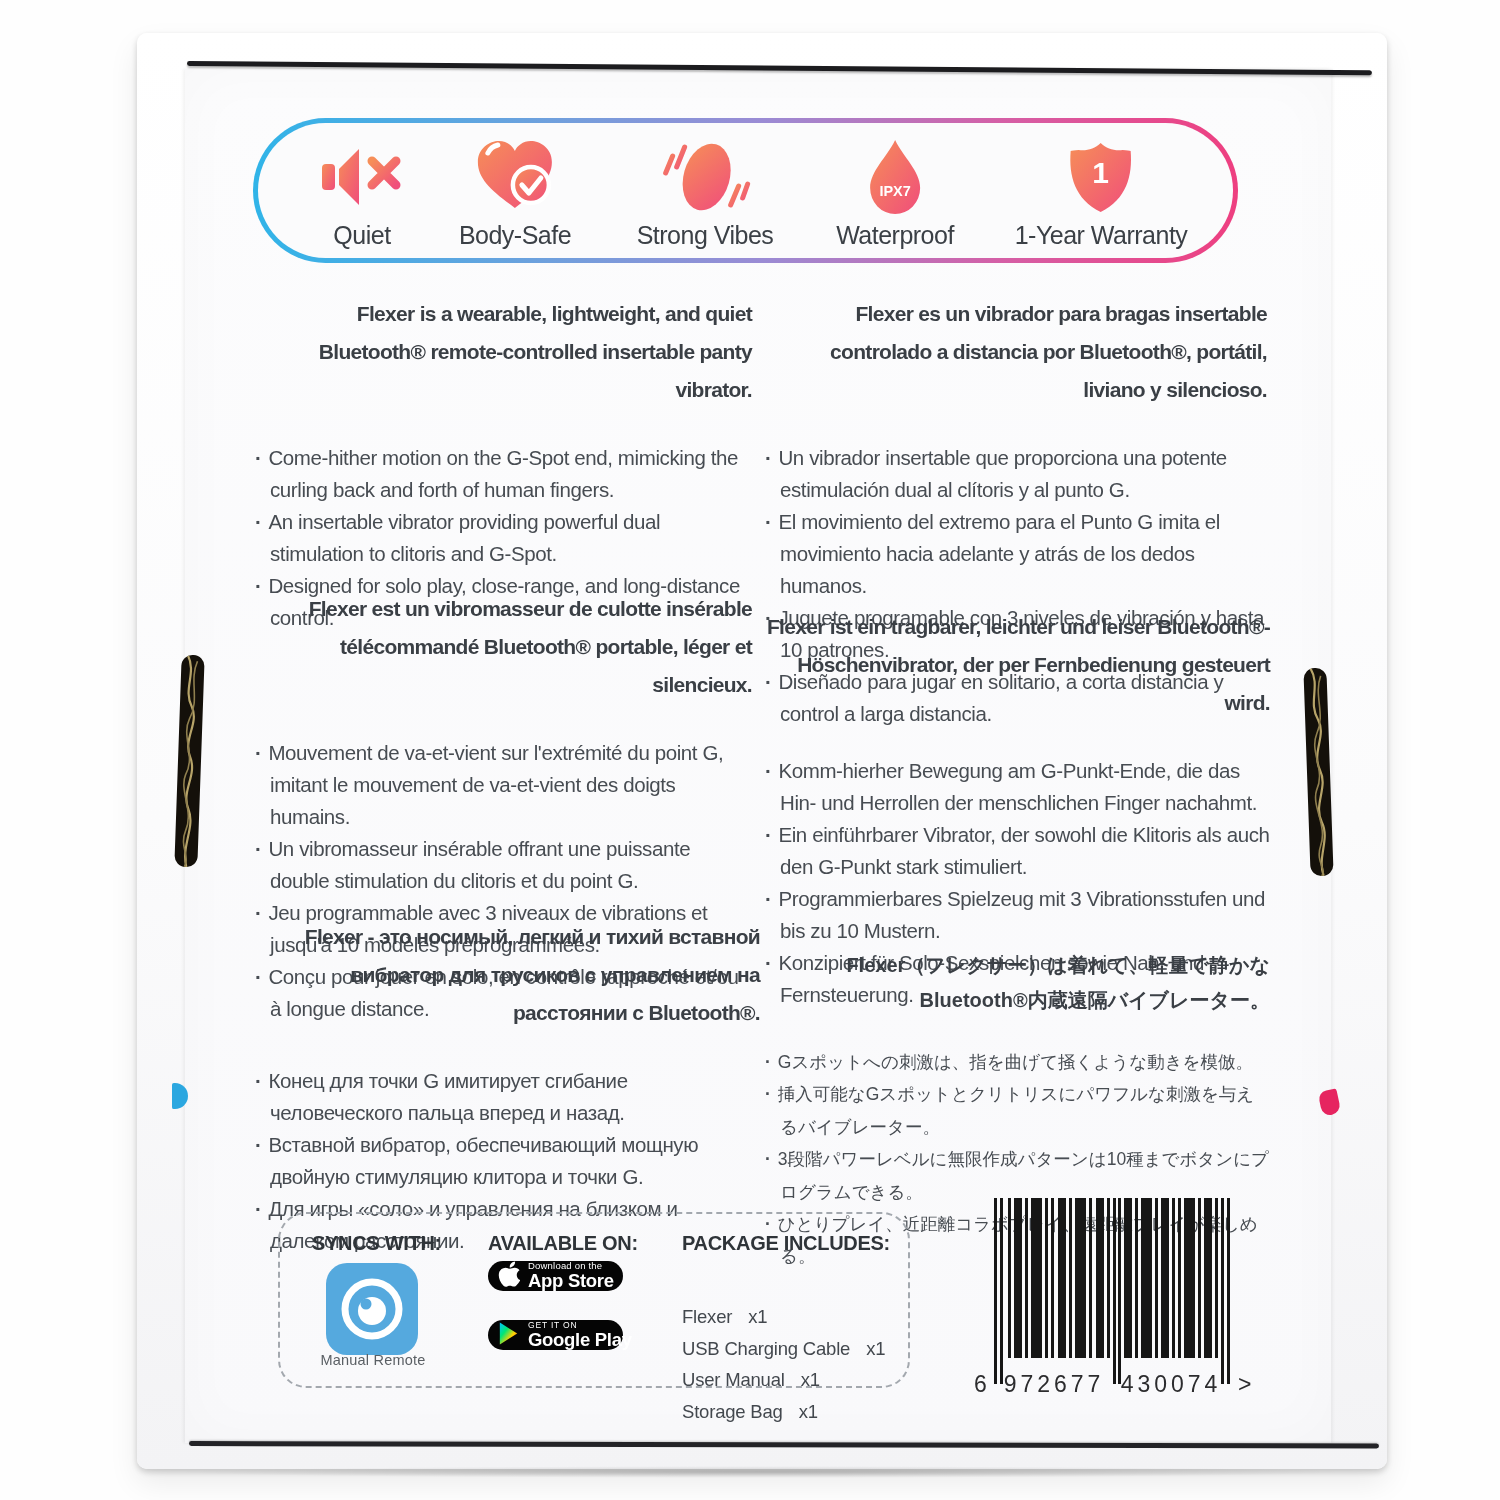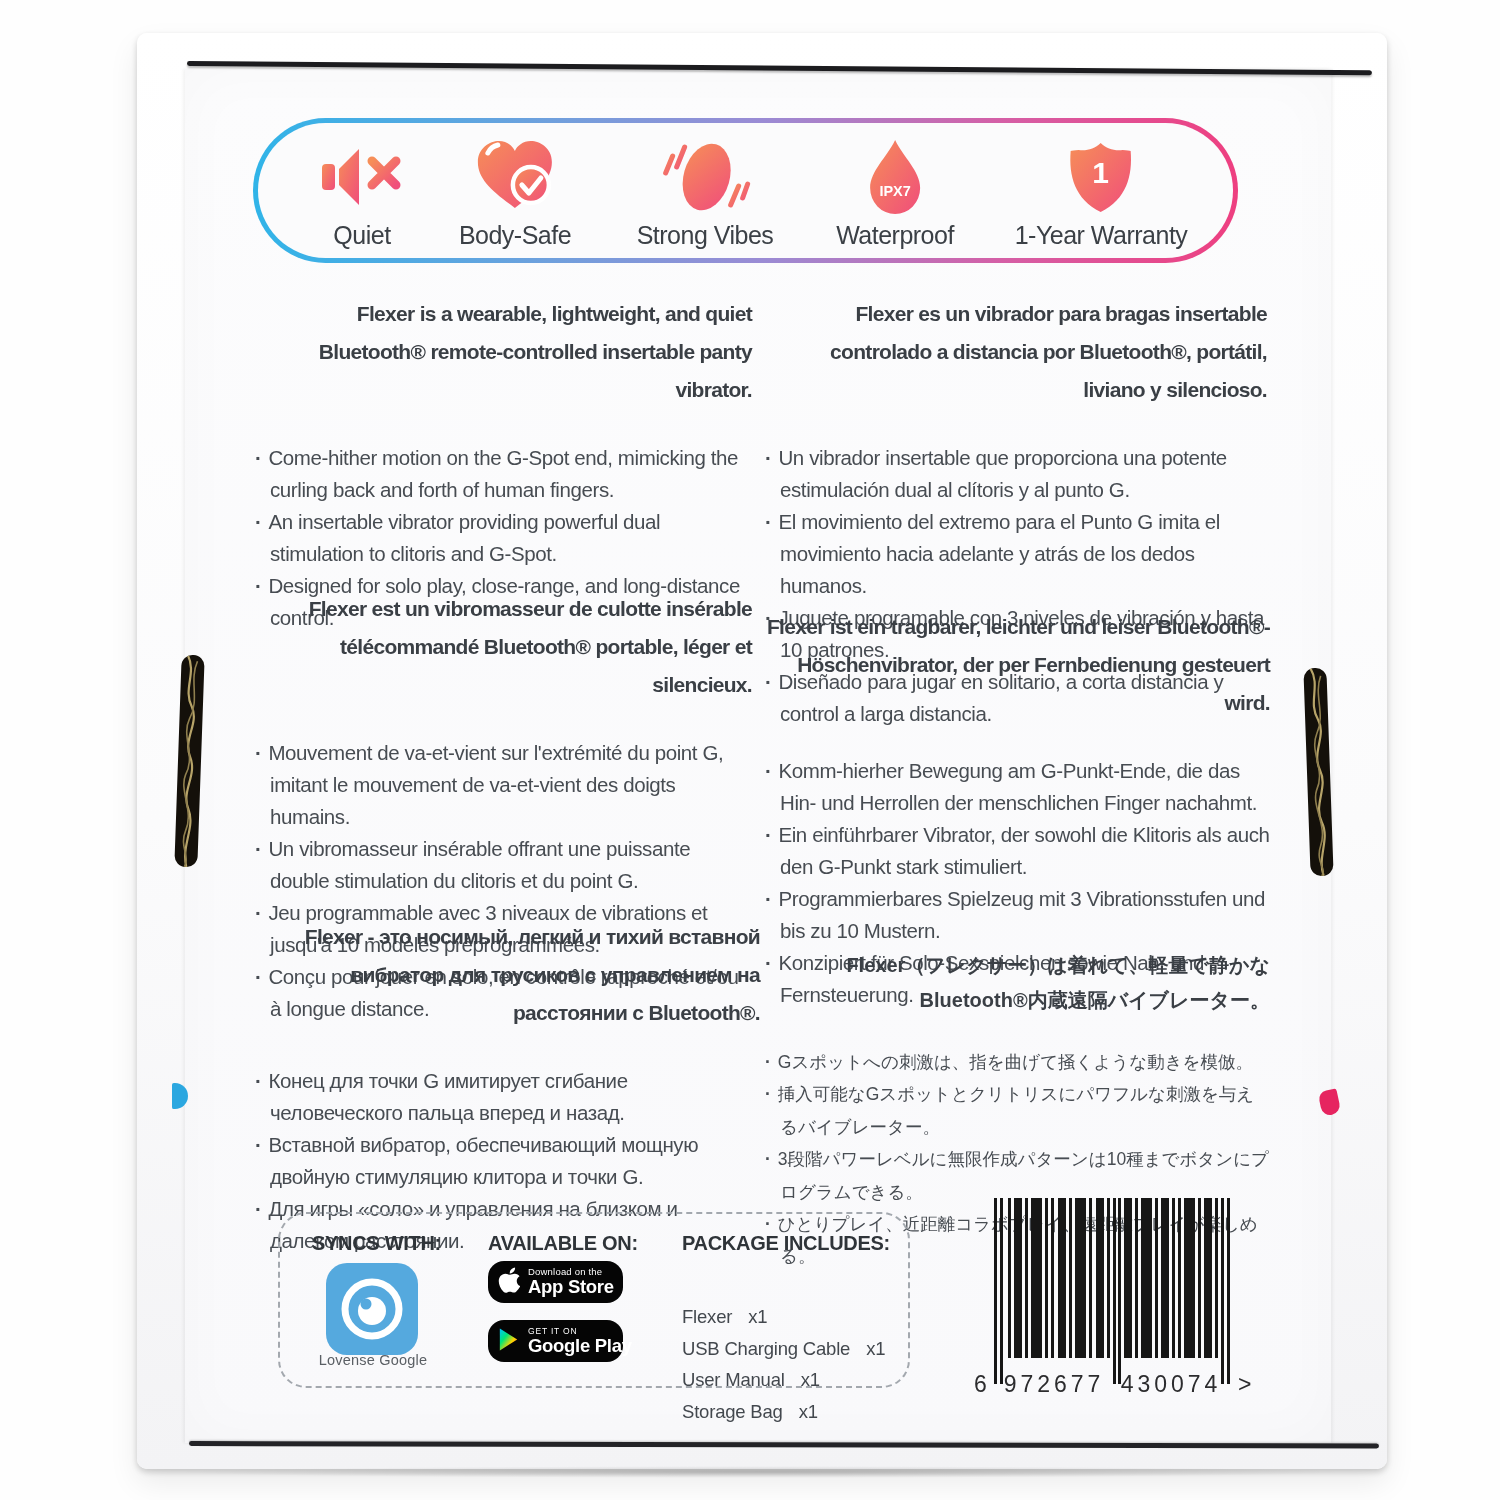--- a/index.html
+++ b/index.html
@@ -44,21 +44,21 @@
   .desc li::before{content:"·";margin-right:7px;font-weight:700;}
   .desc.ja h3{font-size:20px;line-height:1.75;margin-bottom:28px;letter-spacing:0;}
   .desc.ja ul{font-size:17.5px;line-height:1.85;letter-spacing:0;}
   
   .dashed-box{position:absolute;left:278px;top:1212px;width:628px;height:172px;
     border:2px dashed #a3a8ae;border-radius:28px;}
   .f-label{position:absolute;font-size:20px;font-weight:700;letter-spacing:-.3px;color:#2f3439;white-space:nowrap;}
   .lovense-icon{position:absolute;left:326px;top:1263px;width:92px;height:92px;}
   .lovense-caption{position:absolute;left:318px;top:1352px;width:110px;text-align:center;
     font-size:14.5px;color:#5a5f64;letter-spacing:.2px;}
-  .store-badge{position:absolute;left:488px;width:135px;height:42px;background:#050505;border-radius:16px;
+  .store-badge{position:absolute;left:488px;width:135px;height:30px;background:#050505;border-radius:16px;
     display:flex;align-items:center;padding:0 0 0 10px;box-sizing:border-box;gap:8px;color:#fff;}
   .store-badge .txt{display:flex;flex-direction:column;line-height:1.05;}
   .store-badge .small{font-size:9.5px;letter-spacing:.2px;}
   .store-badge .big{font-size:18.5px;font-weight:700;letter-spacing:-.3px;white-space:nowrap;}
   .gp .small{font-size:8.5px;letter-spacing:.8px;}
   .pkg-list{position:absolute;left:682px;top:1258px;font-size:18.5px;color:#43484e;letter-spacing:-.2px;margin-top:48px;}
   .pkg-row{display:flex;margin-bottom:9.5px;white-space:nowrap;}
   .pkg-qty{margin-left:16px;}
   .barcode{position:absolute;left:966px;top:1194px;}
   .floor-shadow{position:absolute;left:170px;top:1466px;width:1180px;height:12px;
@@ -242,21 +242,21 @@
 
   <div class="f-label" style="left:312px;top:1232px">SYNCS WITH:</div>
   <div class="lovense-icon">
     <svg width="92" height="92" viewBox="0 0 92 92">
       <rect x="0" y="0" width="92" height="92" rx="21" fill="#55a9de"></rect>
       <circle cx="46" cy="46" r="27" stroke="#ffffff" stroke-width="7" fill="none"></circle>
       <circle cx="46" cy="48" r="14" fill="#ffffff"></circle>
       <circle cx="40" cy="41" r="5.5" fill="#55a9de"></circle>
     </svg>
   </div>
-  <div class="lovense-caption">Lovense Google</div>
+  <div class="lovense-caption">Manual Remote</div>
 
   <div class="f-label" style="left:488px;top:1232px">AVAILABLE ON:</div>
 
   <div class="store-badge" style="top:1261px">
     <span>
       <svg width="22" height="26" viewBox="0 0 15 18">
         <path fill="#ffffff" d="M12.4,17.1c-0.9,0.9-1.9,0.7-2.8,0.3c-1-0.4-1.9-0.4-3,0c-1.3,0.6-2,0.4-2.9-0.3C-1.2,12,-0.5,4.9,5.1,4.6 c1.3,0.1,2.2,0.7,3,0.8c1.1-0.2,2.2-0.9,3.4-0.8c1.5,0.1,2.6,0.7,3.3,1.8c-3,1.8-2.3,5.8,0.5,6.9C14.7,14.6,13.6,15.9,12.4,17.1z M8,4.5C7.8,2.3,9.6,0.5,11.7,0.3C12,2.8,9.4,4.7,8,4.5z"></path>
       </svg>
     </span>
     <span class="txt">

